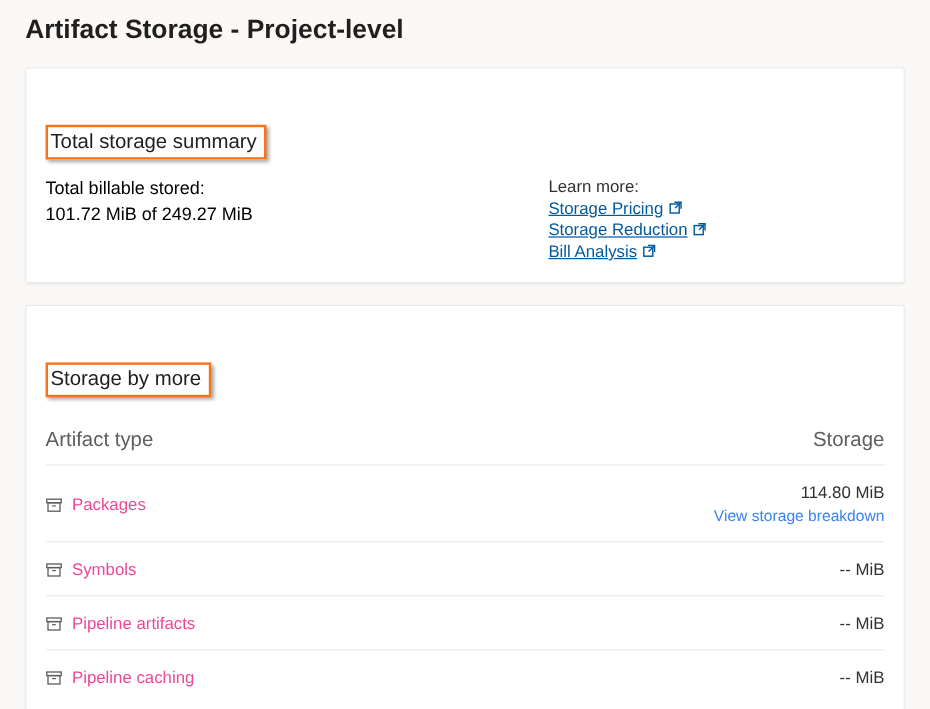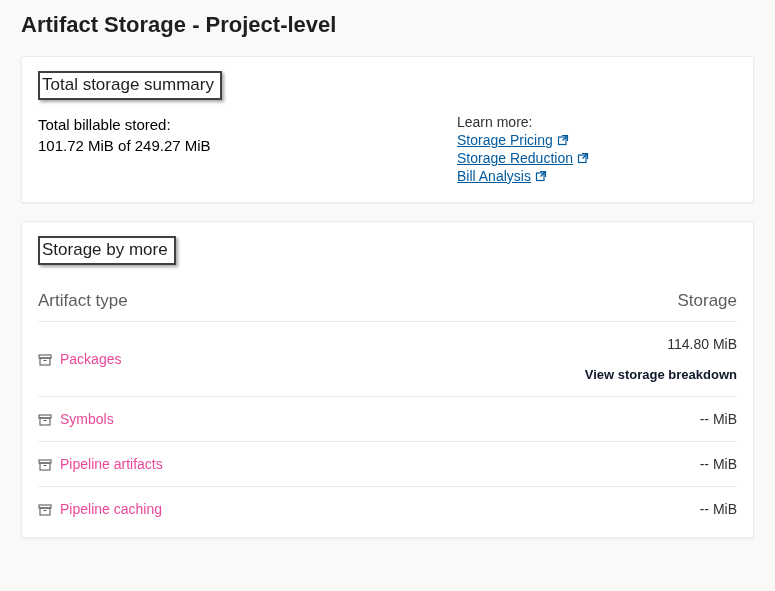--- a/index.html
+++ b/index.html
@@ -29,24 +29,25 @@
     margin-bottom: 18px;
   }
   .section-heading {
     font-size: 17px;
     font-weight: 400;
     color: #201f1e;
     display: inline-block;
     padding: 2px 6px 3px 2px;
   }
   .highlight-box {
-    border: 2px solid #404040;
+    border: 2px solid #f97316;
     box-shadow: 2px 2px 3px rgba(0,0,0,0.35);
     display: inline-block;
     margin-bottom: 14px;
+    margin-top: 33px;
   }
   .summary-body {
     display: flex;
     gap: 40px;
   }
   .summary-left {
     flex: 1;
     font-size: 15px;
     color: #000000;
     line-height: 1.4;
@@ -101,25 +102,24 @@
     font-size: 14px;
     color: #ec4899;
   }
   .row-right {
     text-align: right;
     font-size: 14px;
     color: #323130;
   }
   .row-right .sub {
     display: block;
-    color: #0f172a;
+    color: #3b82f6;
     font-size: 13px;
     cursor: pointer;
-    margin-top: 15px;
-    font-weight: bold;
+    margin-top: 4px;
   }
   .type-icon {
     width: 14px;
     height: 14px;
     display: inline-block;
   }
   .type-icon svg { display: block; }
 </style>
 </head>
 <body>

